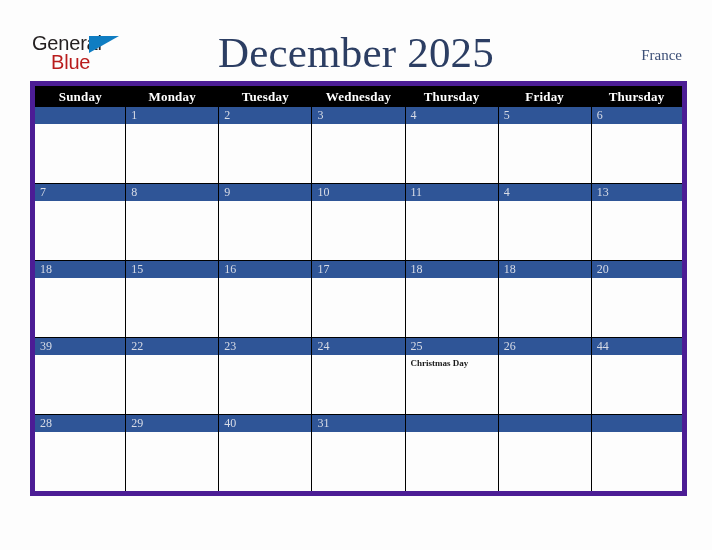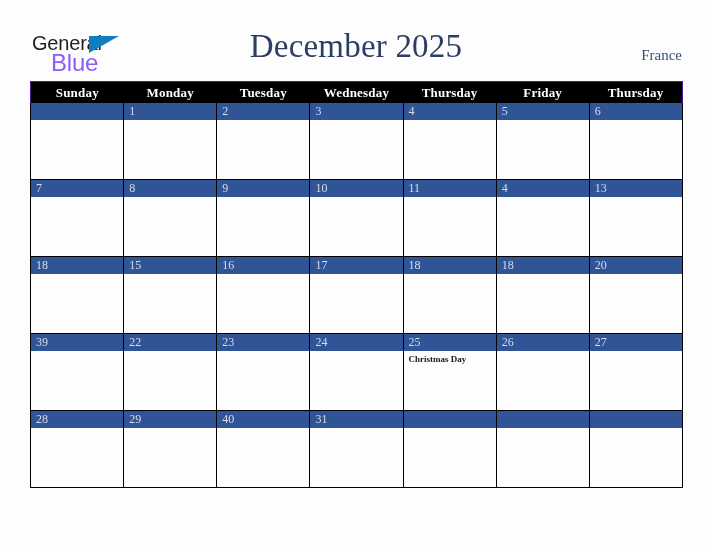--- a/index.html
+++ b/index.html
@@ -50,36 +50,36 @@
     width: 0;
     height: 0;
     border-left: 30px solid #0f7dc2;
     border-bottom: 17px solid transparent;
   }
   .logo-blue {
     position: absolute;
     left: 19px;
     top: 19px;
     font-family: "Liberation Sans", sans-serif;
-    font-size: 24px;
+    font-size: 20px;
     font-weight: 400;
-    color: #8b5cf6;
+    color: #b91c1c;
     letter-spacing: -0.2px;
     line-height: 21px;
   }
 
   
   .cal-title {
     position: absolute;
     left: 0;
     top: 28px;
     width: 712px;
     text-align: center;
     font-family: "Liberation Serif", serif;
-    font-size: 33px;
+    font-size: 43px;
     font-weight: 400;
     color: #2c3e63;
     letter-spacing: 0.2px;
   }
   .cal-country {
     position: absolute;
     right: 30px;
     top: 47px;
     font-family: "Liberation Serif", serif;
     font-size: 15px;
@@ -91,21 +91,21 @@
   .cal-wrap {
     position: absolute;
     left: 30px;
     top: 81px;
     width: 652px;
   }
   table.calendar {
     border-collapse: collapse;
     table-layout: fixed;
     width: 652px;
-    border: 1px solid #4c1d95;
+    border: 5px solid #4c1d95;
   }
   table.calendar col { width: 93.14px; }
 
   thead th {
     background: #000000;
     color: #ffffff;
     font-family: "Liberation Serif", serif;
     font-size: 13px;
     font-weight: bold;
     height: 21px;
@@ -279,21 +279,21 @@
           <td>
             <div class="daynum-bar">25</div>
             <div class="event-list">
               <div class="event">Christmas Day</div>
             </div>
           </td>
           <td>
             <div class="daynum-bar">26</div>
           </td>
           <td>
-            <div class="daynum-bar">27</div>
+            <div class="daynum-bar">44</div>
           </td>
         </tr>
         <tr>
           <td>
             <div class="daynum-bar">28</div>
           </td>
           <td>
             <div class="daynum-bar">29</div>
           </td>
           <td>

